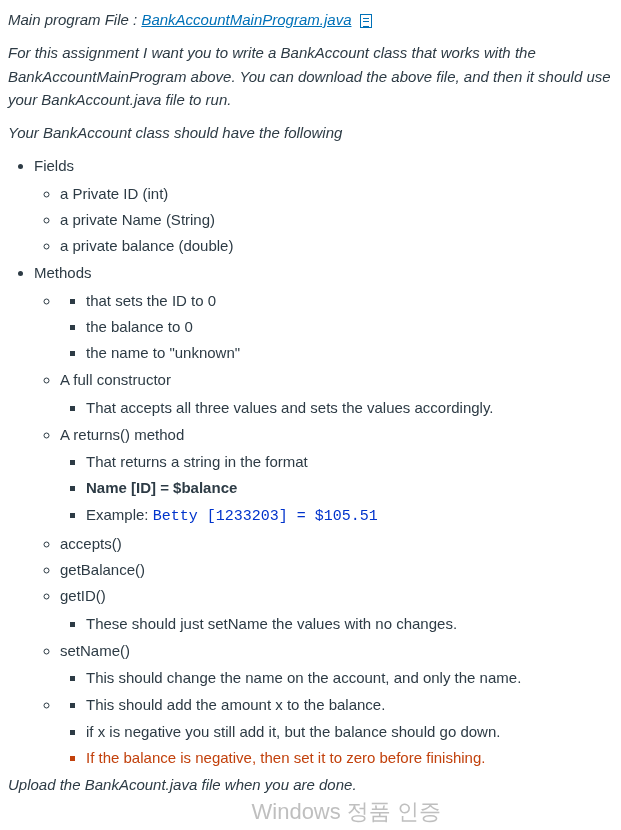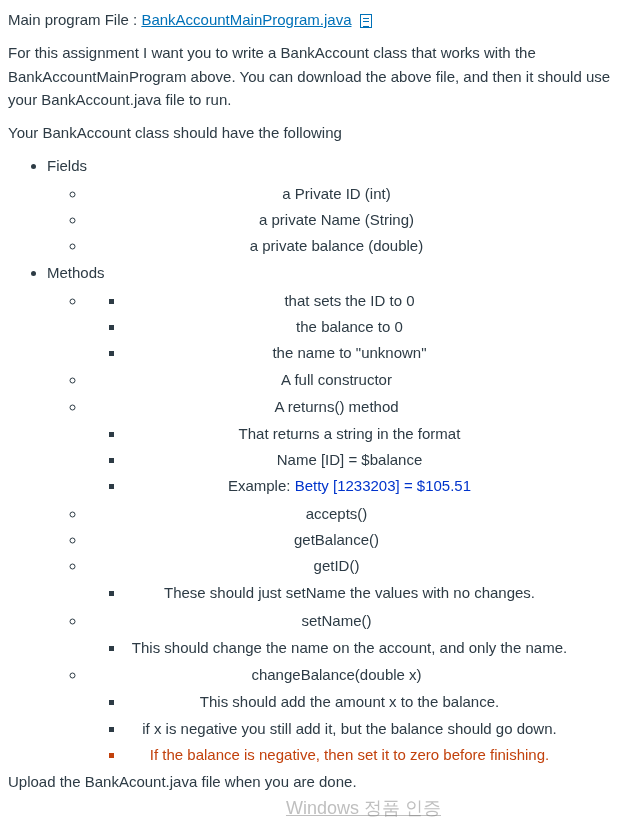--- a/index.html
+++ b/index.html
@@ -6,21 +6,21 @@
     body {
       margin: 0;
       padding: 8px;
       font-family: "Segoe UI", "Helvetica Neue", Arial, sans-serif;
       font-size: 15px;
       line-height: 1.55;
       color: #2d3b45;
       width: 621px;
       background: #fff;
     }
-    p { margin: 0 0 10px 0; }
+    p { margin: 0 0 10px 0; font-style: italic; }
     a.filelink {
       color: #0071b8;
       text-decoration: underline;
     }
     .file-icon {
       display: inline-block;
       width: 12px;
       height: 14px;
       border: 1px solid #0071b8;
       vertical-align: text-bottom;
@@ -36,34 +36,33 @@
     .file-icon::after {
       content: "";
       position: absolute;
       left: 2px; right: 2px; top: 6px;
       height: 4px;
       border-top: 1px solid #0071b8;
       border-bottom: 1px solid #0071b8;
     }
     ul { margin: 4px 0; padding-left: 26px; }
     ul.top > li { list-style-type: disc; }
-    ul.sub1 > li { list-style-type: circle; text-align: center; }
+    ul.sub1 > li { list-style-type: circle; }
     ul.sub2 > li { list-style-type: square; }
-    li { margin: 3px 13px; }
-    .bold { font-weight: 400; }
-    .blue { color: #0033cc; font-family: Liberation Sans, sans-serif; }
+    li { margin: 3px 0; }
+    .bold { font-weight: 700; }
+    .blue { color: #0033cc; font-family: Liberation Mono, monospace; }
     .red { color: #c2410c; }
     .watermark {
       position: absolute;
       right: 180px;
       top: 795px;
       color: rgba(128,128,128,0.5);
-      font-size: 18px;
+      font-size: 22px;
       font-family: "Malgun Gothic", sans-serif;
-      text-decoration: underline;
     }
   </style>
 </head>
 <body>
 
 <p>
   <span>Main program File : </span><a href="#" class="filelink">BankAccountMainProgram.java</a>
   <span class="file-icon"></span>
 </p>
 
@@ -84,20 +83,23 @@
     <ul class="sub1">
       <li>
         <ul class="sub2">
           <li>that sets the ID to 0</li>
           <li>the balance to 0</li>
           <li>the name to "unknown"</li>
         </ul>
       </li>
       <li>
         <span>A full constructor</span>
+        <ul class="sub2">
+          <li>That accepts all three values and sets the values accordingly.</li>
+        </ul>
       </li>
       <li>
         <span>A returns() method</span>
         <ul class="sub2">
           <li>That returns a string in the format</li>
           <li class="bold">Name [ID] = $balance</li>
           <li>
             <span>Example: </span><span class="blue">Betty [1233203] = $105.51</span>
           </li>
         </ul>
@@ -110,21 +112,20 @@
           <li>These should just setName the values with no changes.</li>
         </ul>
       </li>
       <li>
         <span>setName()</span>
         <ul class="sub2">
           <li>This should change the name on the account, and only the name.</li>
         </ul>
       </li>
       <li>
-        <span>changeBalance(double x)</span>
         <ul class="sub2">
           <li>This should add the amount x to the balance.</li>
           <li>if x is negative you still add it, but the balance should go down.</li>
           <li class="red">If the balance is negative, then set it to zero before finishing.</li>
         </ul>
       </li>
     </ul>
   </li>
 </ul>
 

